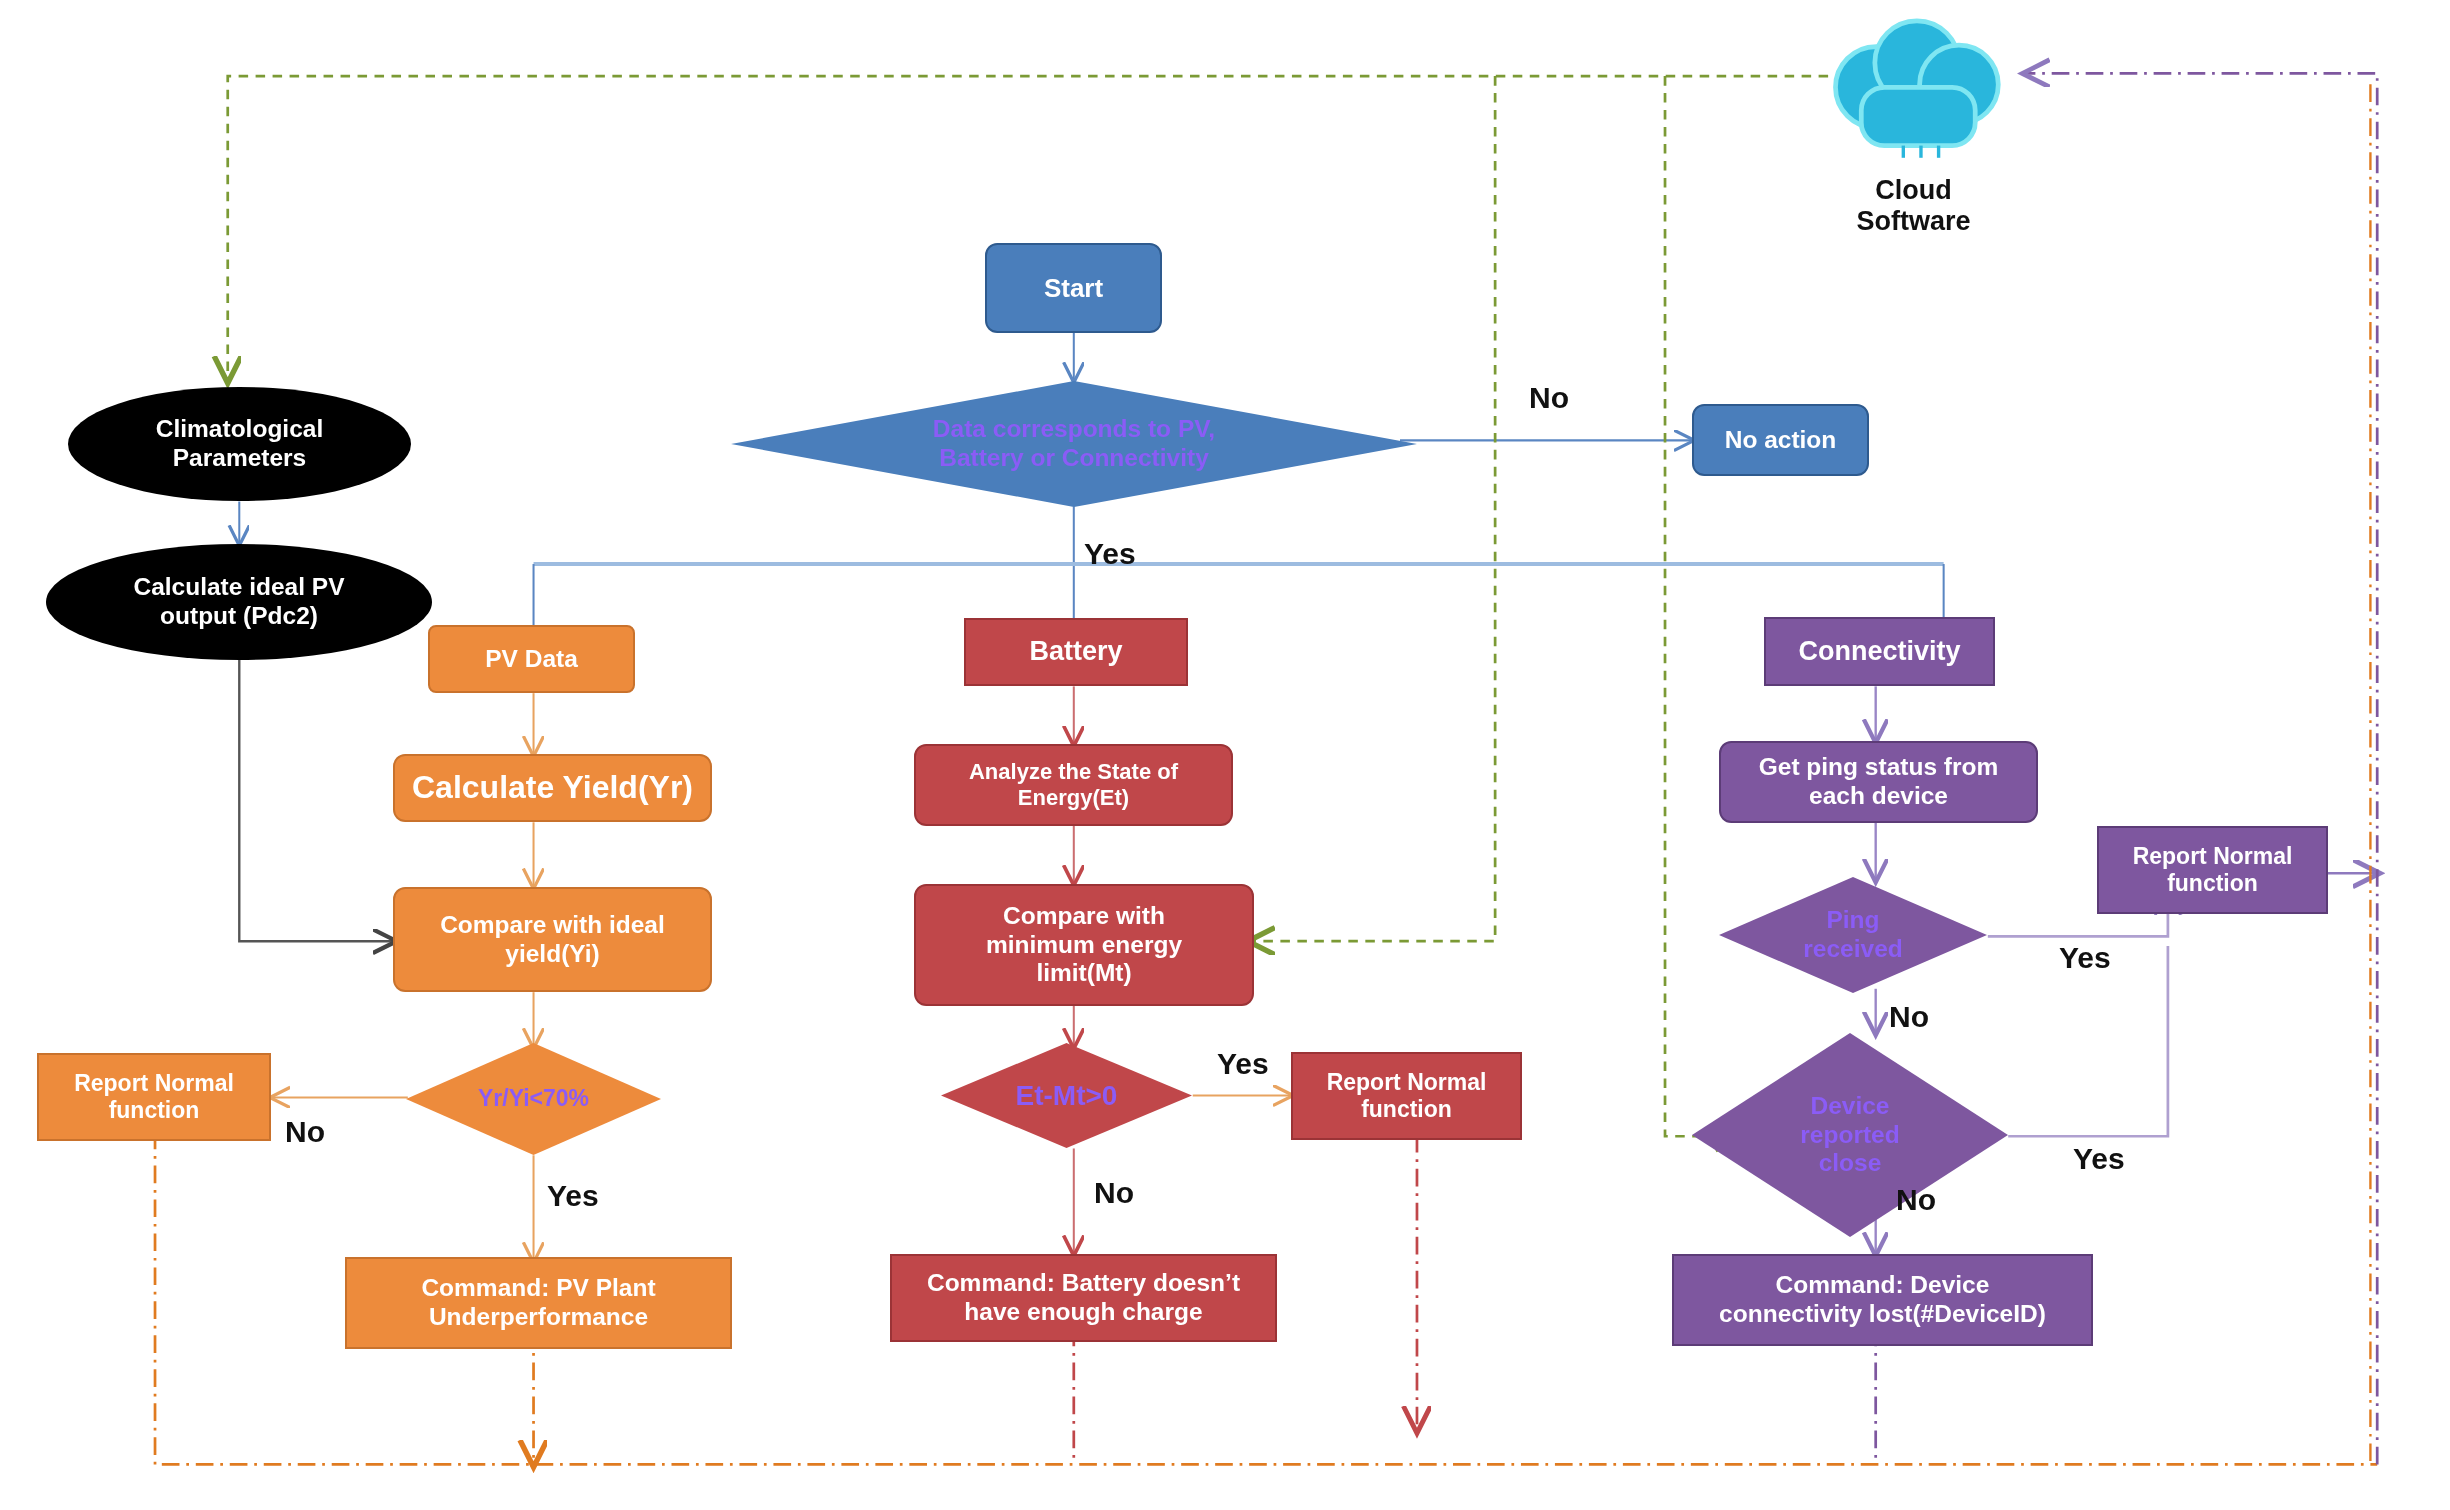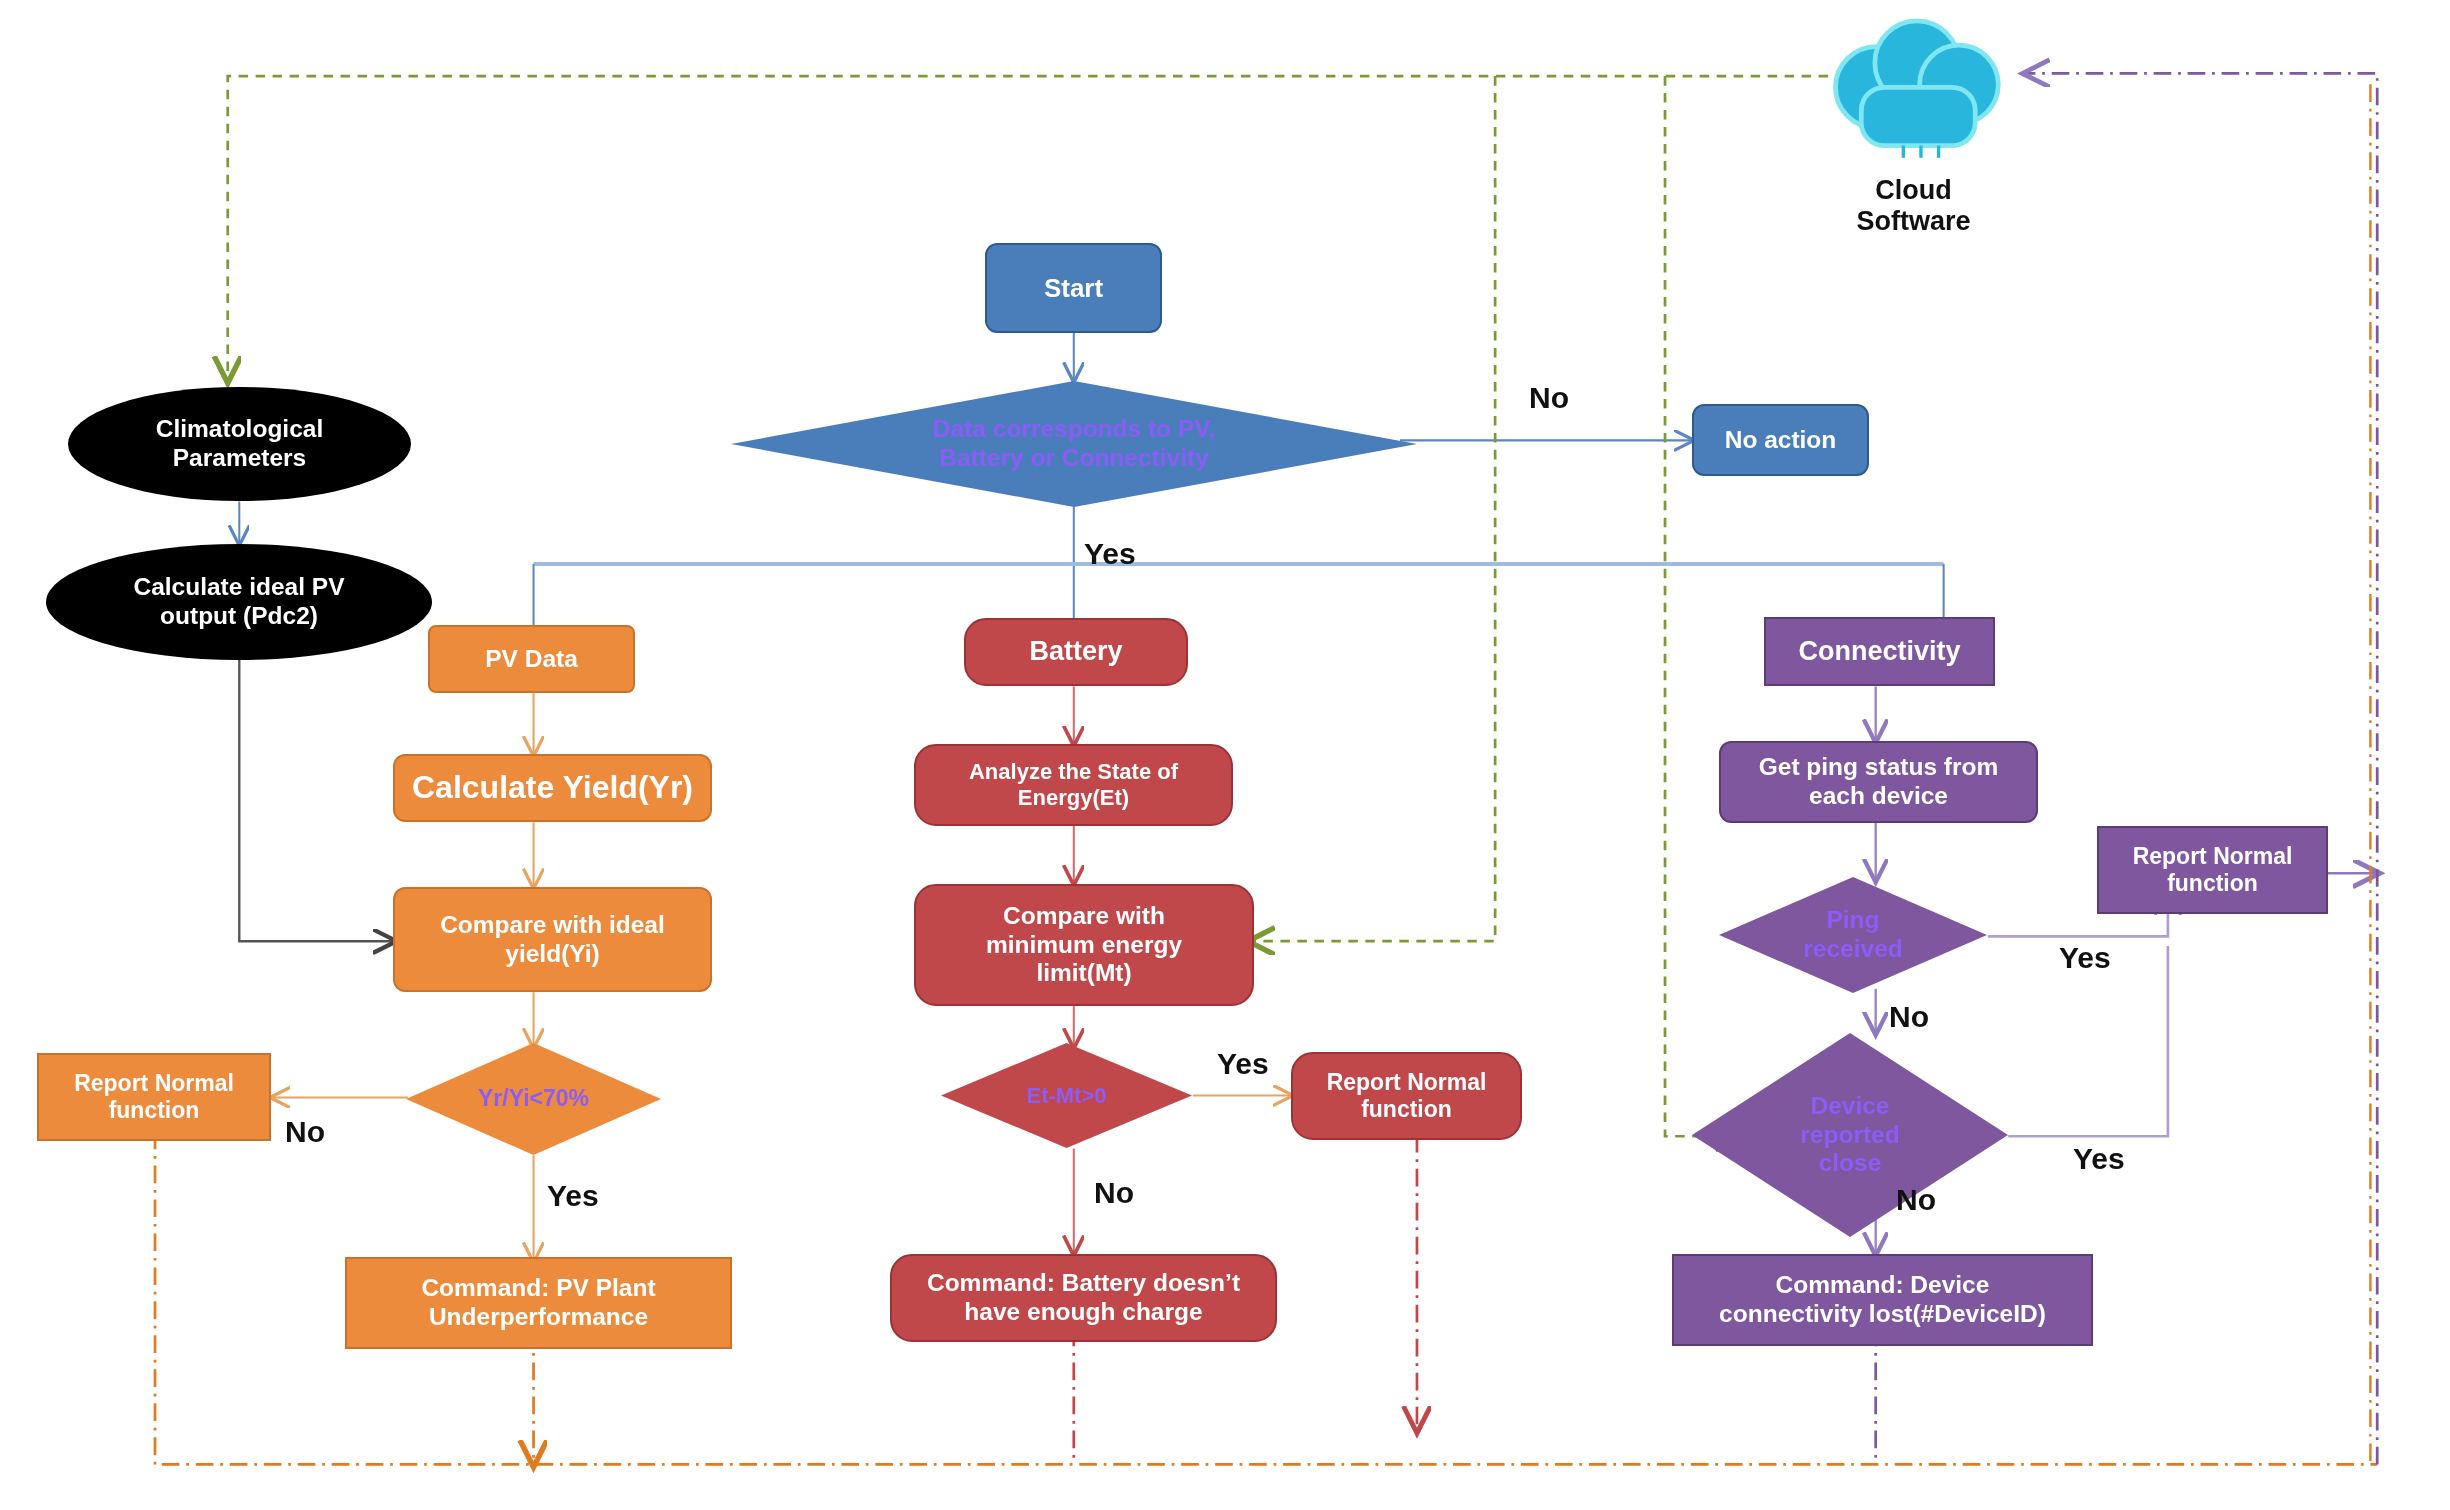--- a/index.html
+++ b/index.html
@@ -10,21 +10,21 @@
   .node{position:absolute;box-sizing:border-box;display:flex;align-items:center;
         justify-content:center;text-align:center;color:#ffffff;font-weight:700;
         line-height:1.18;z-index:5;}
 
   .rect          {border:2px solid rgba(0,0,0,.45);}
   .round         {border:2px solid rgba(0,0,0,.35);border-radius:12.2px;}
   .oval          {border-radius:50%;}
 
   .blue   {background:#4A7EBB;border-color:#2E5A8E;}
   .orange {background:#ED8B3C;border-color:#C9722C;}
-  .red    {background:#C0474A;border-color:#9B3336;border-radius:22px;}
+  .red    {background:#C0474A;border-color:#9B3336;}
   .purple {background:#7E579F;border-color:#5C3C77;}
   .black  {background:#000000;border:none;}
 
   .diamond{position:absolute;z-index:5;}
   .diamond > .dshape{position:absolute;inset:0;clip-path:polygon(50% 0,100% 50%,50% 100%,0 50%);}
   .diamond > .dlabel{position:absolute;inset:0;display:flex;align-items:center;justify-content:center;
                      text-align:center;color:#8b5cf6;font-weight:700;line-height:1.18;padding:0 6%;
                      box-sizing:border-box;}
   .dshape.blue  {background:#4A7EBB;}
   .dshape.orange{background:#ED8B3C;}
@@ -171,21 +171,21 @@
 
   <div class="node rect red" style="left:964px;top:618px;width:224px;height:68px;font-size:27px;">Battery</div>
   <div class="node round red" style="left:914px;top:744px;width:319px;height:82px;font-size:22px;white-space:pre-line;">Analyze the State of
 Energy(Et)</div>
   <div class="node round red" style="left:914px;top:884px;width:340px;height:122px;font-size:24.5px;white-space:pre-line;">Compare with
 minimum energy
 limit(Mt)</div>
 
   <div class="diamond" style="left:941px;top:1043px;width:251px;height:105px;">
     <div class="dshape red"></div>
-    <div class="dlabel" style="font-size:22px;">Et-Mt&gt;0</div>
+    <div class="dlabel" style="font-size:28px;">Et-Mt&gt;0</div>
   </div>
 
   <div class="node rect red" style="left:1291px;top:1052px;width:231px;height:88px;font-size:23px;white-space:pre-line;">Report Normal
 function</div>
   <div class="node rect red" style="left:890px;top:1254px;width:387px;height:88px;font-size:24.5px;white-space:pre-line;">Command: Battery doesn’t
 have enough charge</div>
 
   <div class="node rect purple" style="left:1764px;top:617px;width:231px;height:69px;font-size:27px;">Connectivity</div>
   <div class="node round purple" style="left:1719px;top:741px;width:319px;height:82px;font-size:24.5px;white-space:pre-line;">Get ping status from
 each device</div>

